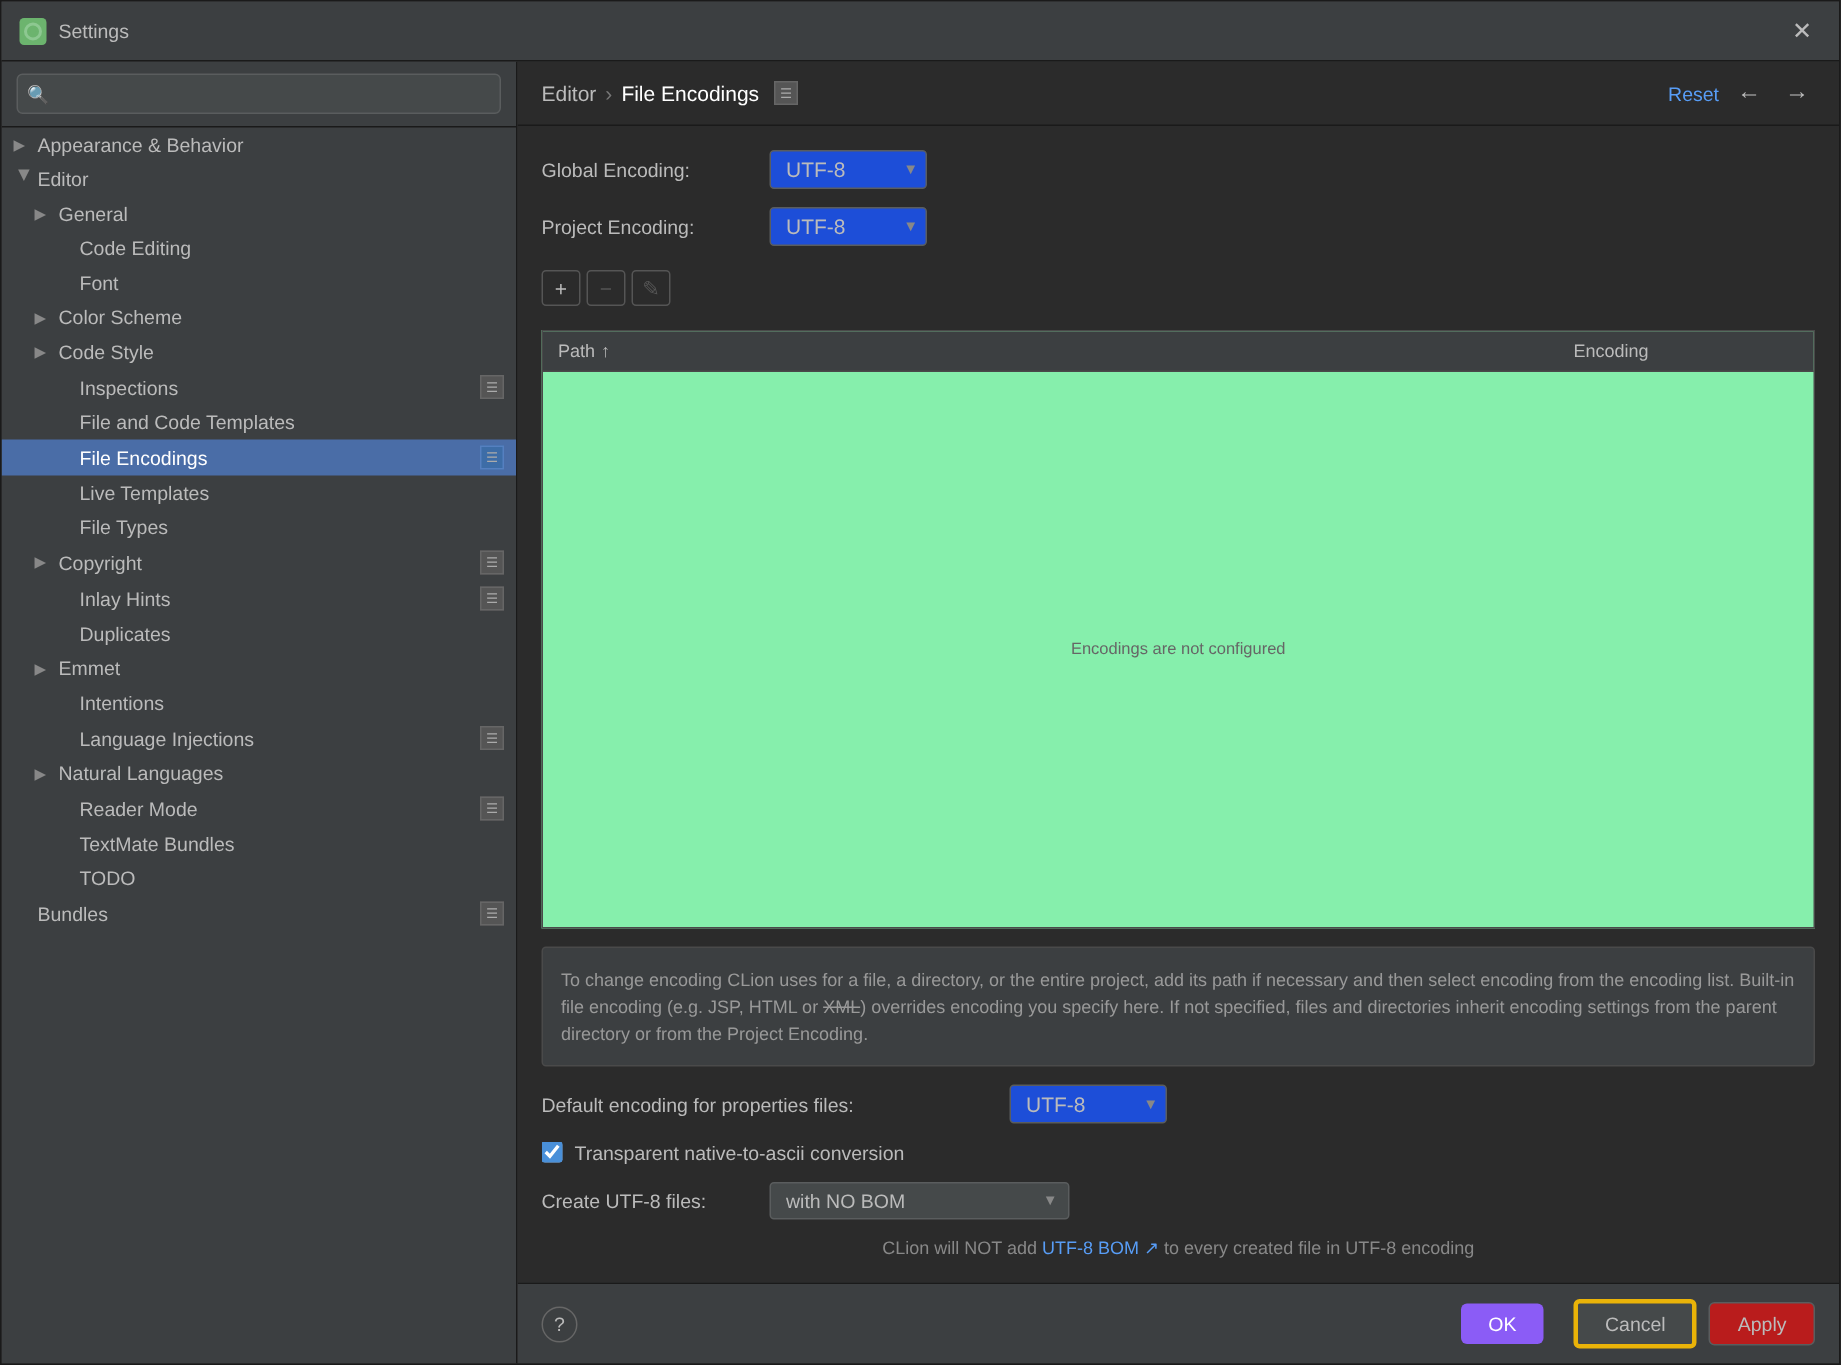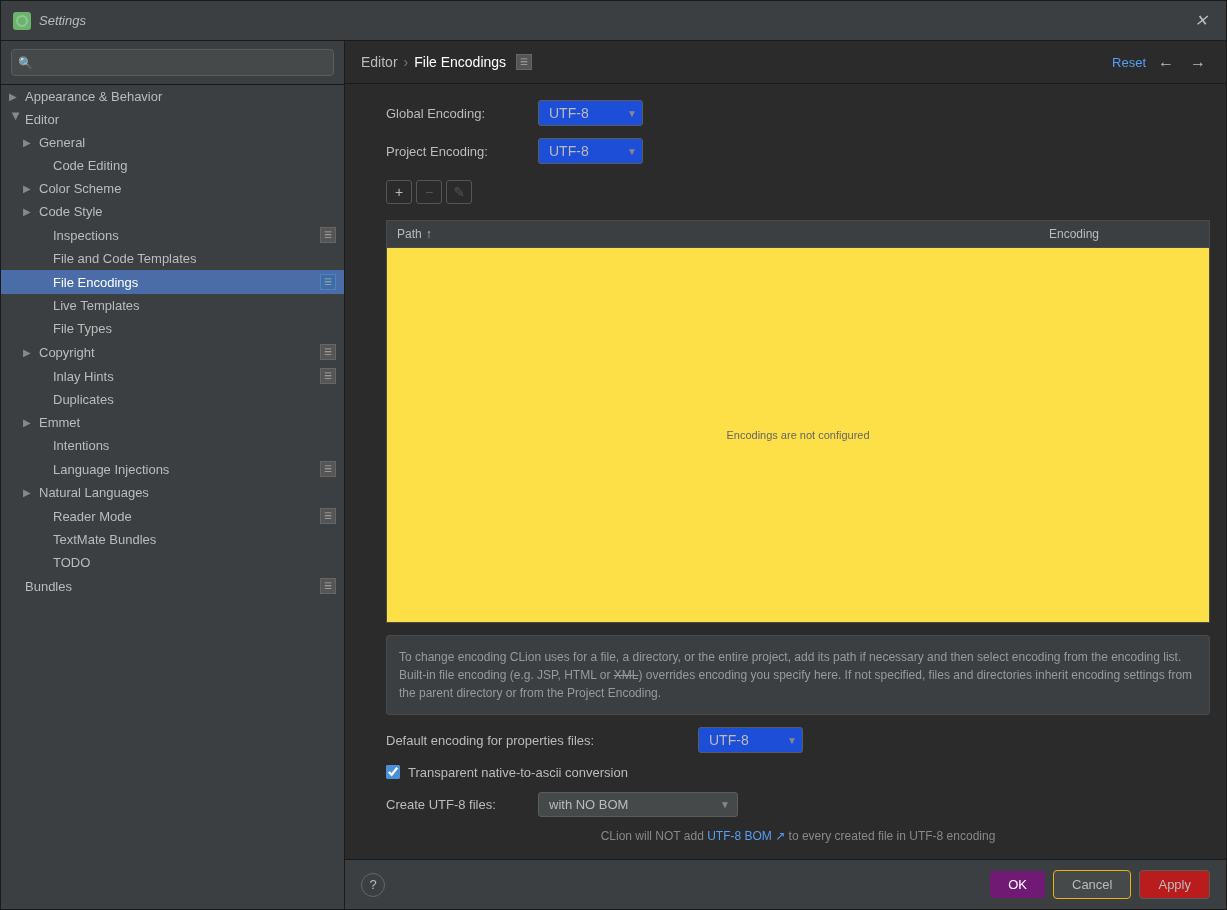--- a/index.html
+++ b/index.html
@@ -23,21 +23,20 @@
     }
 
     .titlebar {
       background: #3c3f41;
       height: 40px;
       display: flex;
       align-items: center;
       padding: 0 12px;
       border-bottom: 1px solid #1a1a1a;
       flex-shrink: 0;
-      font-style: italic;
     }
 
     .titlebar-icon {
       width: 18px;
       height: 18px;
       margin-right: 8px;
       background: #6cb46e;
       border-radius: 3px;
       display: flex;
       align-items: center;
@@ -218,21 +217,20 @@
       padding: 2px 4px;
     }
 
     .panel-body {
       flex: 1;
       padding: 16px;
       overflow-y: auto;
       display: flex;
       flex-direction: column;
       gap: 12px;
-      margin-left: 25px;
     }
 
     .form-row {
       display: flex;
       align-items: center;
       gap: 12px;
     }
 
     .form-label {
       color: #bbbbbb;
@@ -285,21 +283,21 @@
       justify-content: center;
       cursor: pointer;
       font-size: 14px;
     }
     .toolbar-btn.disabled { color: #555; cursor: default; }
 
     .table-container {
       border: 1px solid #4a4a4a;
       flex: 1;
       min-height: 300px;
-      background: #fde047;
+      background: #86efac;
       display: flex;
       flex-direction: column;
       justify-content: center;
     }
 
     .table-header {
       display: flex;
       background: #3c3f41;
       border-bottom: 1px solid #4a4a4a;
       padding: 6px 10px;
@@ -405,28 +403,29 @@
 
     .btn {
       padding: 6px 18px;
       border-radius: 4px;
       border: none;
       cursor: pointer;
       font-size: 13px;
     }
 
     .btn-primary {
-      background: #701a75;
+      background: #8b5cf6;
       color: white;
     }
 
     .btn-secondary {
       background: #45494a;
       color: #bbbbbb;
-      border: 1px solid #eab308;
+      border: 3px solid #eab308;
+      margin-left: 12px;
     }
 
     .btn-apply {
       background: #b91c1c;
       color: #bbbbbb;
       border: 1px solid #5a5d5e;
     }
   </style>
 </head>
 <body>
@@ -470,20 +469,24 @@
         <div class="tree-item indent-1">
           <span class="chevron">▶</span>
           <span class="item-label">General</span>
         </div>
 
         <div class="tree-item indent-2">
           <span class="chevron" style="visibility:hidden">▶</span>
           <span class="item-label">Code Editing</span>
         </div>
 
+        <div class="tree-item indent-2">
+          <span class="chevron" style="visibility:hidden">▶</span>
+          <span class="item-label">Font</span>
+        </div>
 
         <div class="tree-item indent-1">
           <span class="chevron">▶</span>
           <span class="item-label">Color Scheme</span>
         </div>
 
         <div class="tree-item indent-1">
           <span class="chevron">▶</span>
           <span class="item-label">Code Style</span>
         </div>

